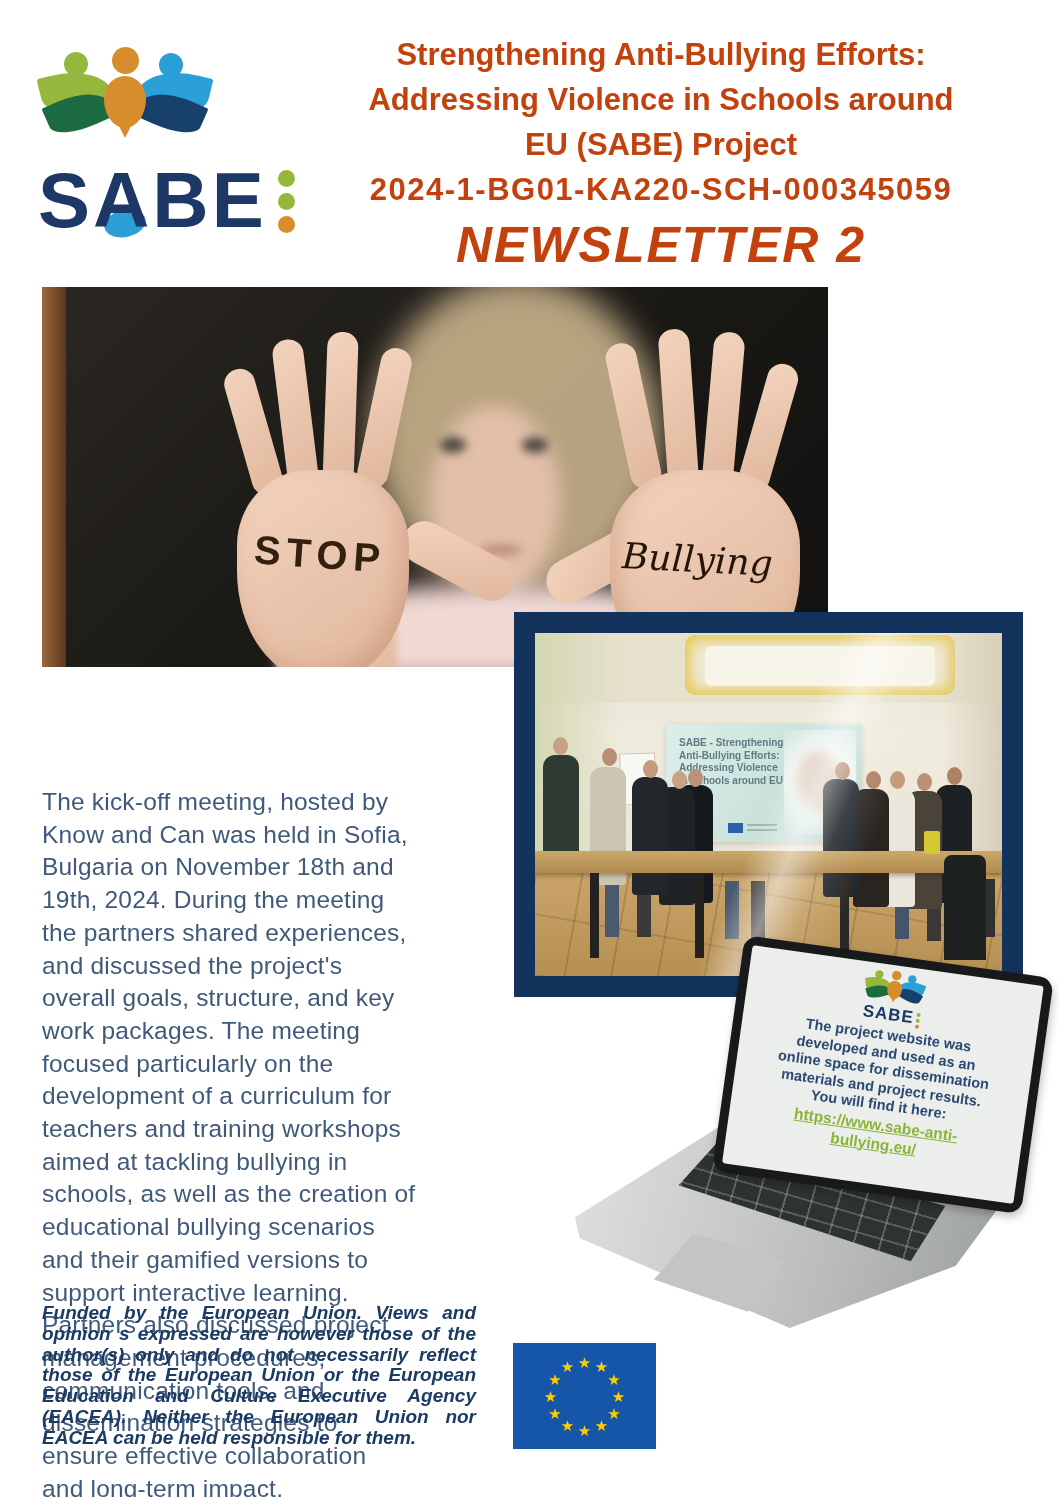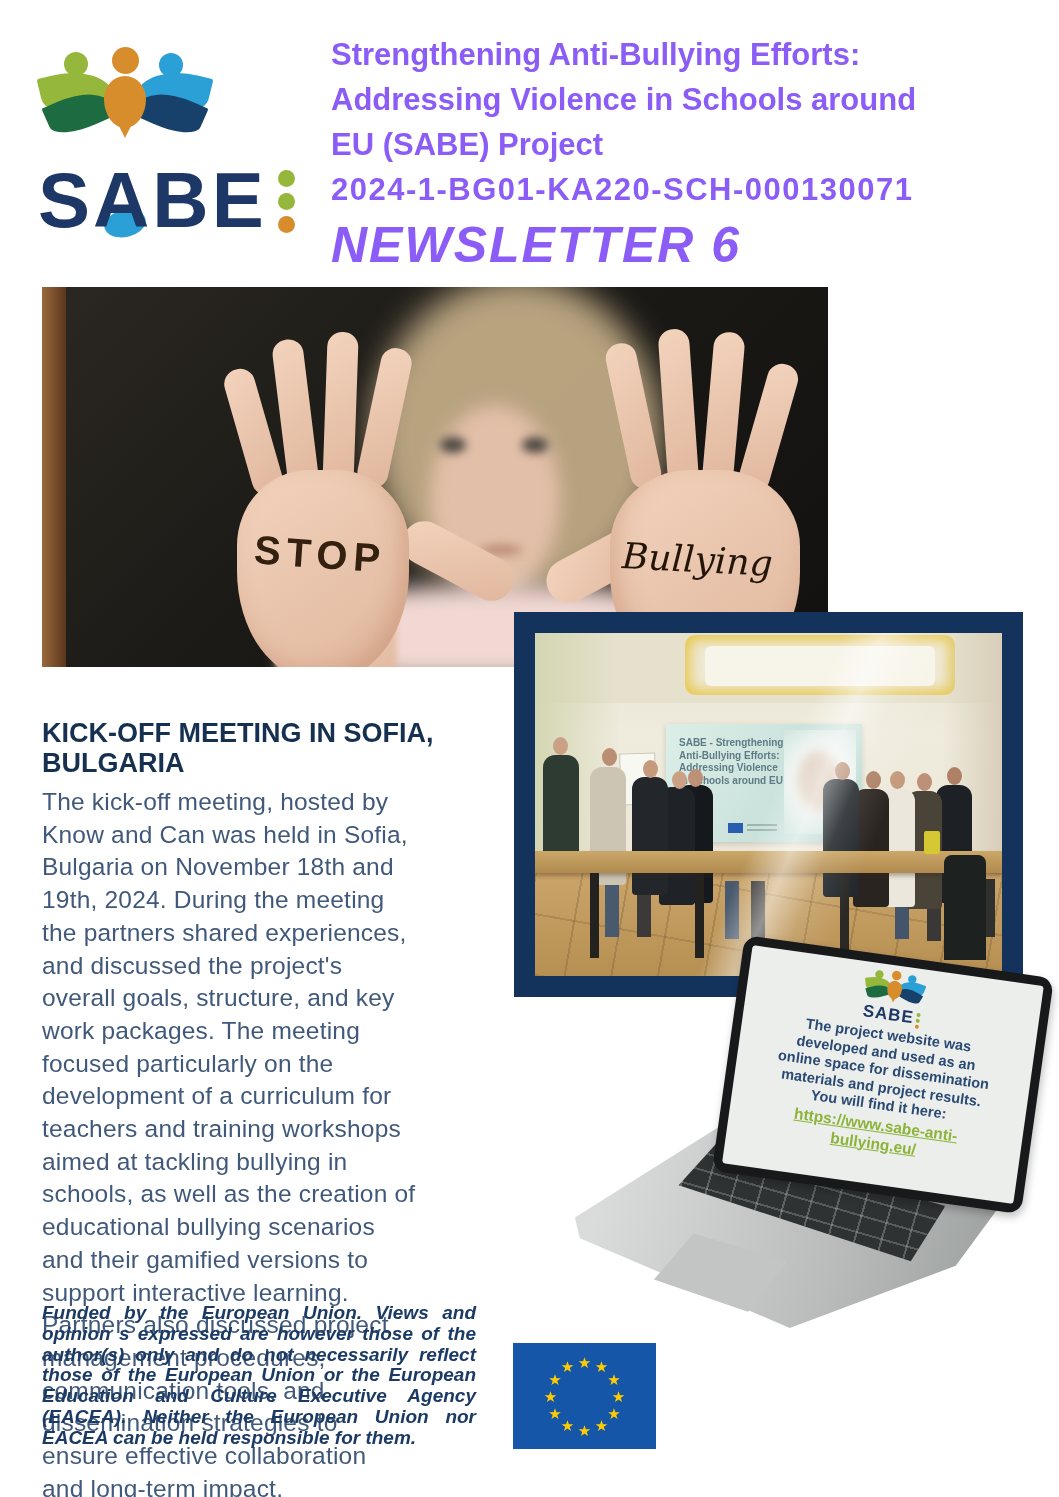--- a/index.html
+++ b/index.html
@@ -28,21 +28,21 @@
       border-left:8px solid transparent;border-right:8px solid transparent;border-top:16px solid #d78d2c;}
   .logo-text-row{position:absolute;left:-2px;top:112px;width:300px;height:100px;}
   .a-oval{position:absolute;left:66px;top:52px;width:42px;height:27px;background:#2aa0d6;
       border-radius:50%;transform:rotate(-12deg);}
   .sabe-word{position:relative;z-index:1;font-size:78px;font-weight:800;line-height:84px;
       color:#1d3766;letter-spacing:3px;}
   .colon-dots{position:absolute;left:240px;top:12px;width:20px;}
   .colon-dots span{display:block;width:17px;height:17px;border-radius:50%;margin-bottom:6px;}
 
   
-  .header-text{position:absolute;right:28px;top:32px;width:700px;text-align:left;color:#8b5cf6;}
+  .header-text{position:absolute;right:48px;top:32px;width:700px;text-align:center;color:#c2410c;}
   .header-title{font-weight:bold;font-size:31px;line-height:45px;white-space:pre-line;}
   .header-code{font-weight:bold;font-size:31px;line-height:45px;letter-spacing:1.5px;}
   .header-newsletter{font-weight:800;font-style:italic;font-size:50px;line-height:58px;
       margin-top:4px;letter-spacing:2px;}
 
   
   .hero{position:absolute;left:42px;top:287px;width:786px;height:380px;overflow:hidden;
       background:linear-gradient(135deg,#2b2823 0%,#1c1a16 45%,#121110 100%);}
   .hero .wood{position:absolute;left:0;top:0;width:24px;height:100%;
       background:linear-gradient(90deg,#9a6a3c,#6f4526 70%,#5a371e);}
@@ -208,22 +208,22 @@
         <span style="background:#95b83c"></span>
         <span style="background:#d78d2c"></span>
       </div>
     </div>
   </div>
 
   <div class="header-text">
     <div class="header-title">Strengthening Anti-Bullying Efforts:
 Addressing Violence in Schools around
 EU (SABE) Project</div>
-    <div class="header-code">2024-1-BG01-KA220-SCH-000130071</div>
-    <div class="header-newsletter">NEWSLETTER 6</div>
+    <div class="header-code">2024-1-BG01-KA220-SCH-000345059</div>
+    <div class="header-newsletter">NEWSLETTER 2</div>
   </div>
 
   <div class="hero">
     <div class="wood"></div>
     <div class="hair"></div>
     <div class="face"></div>
     <div class="eye l"></div>
     <div class="eye r"></div>
     <div class="mouth"></div>
     <div class="shirt"></div>
@@ -238,22 +238,20 @@
     <div class="finger rh-f1"></div>
     <div class="finger rh-f2"></div>
     <div class="finger rh-f3"></div>
     <div class="finger rh-f4"></div>
     <div class="thumb rh-thumb"></div>
     <div class="palm rh-palm"></div>
     <div class="palm-stop">STOP</div>
     <div class="palm-bullying">Bullying</div>
   </div>
 
-  <div class="article-heading">KICK-OFF MEETING IN SOFIA,
-BULGARIA</div>
   <div class="article-body">The kick-off meeting, hosted by
 Know and Can was held in Sofia,
 Bulgaria on November 18th and
 19th, 2024. During the meeting
 the partners shared experiences,
 and discussed the project's
 overall goals, structure, and key
 work packages. The meeting
 focused particularly on the
 development of a curriculum for

